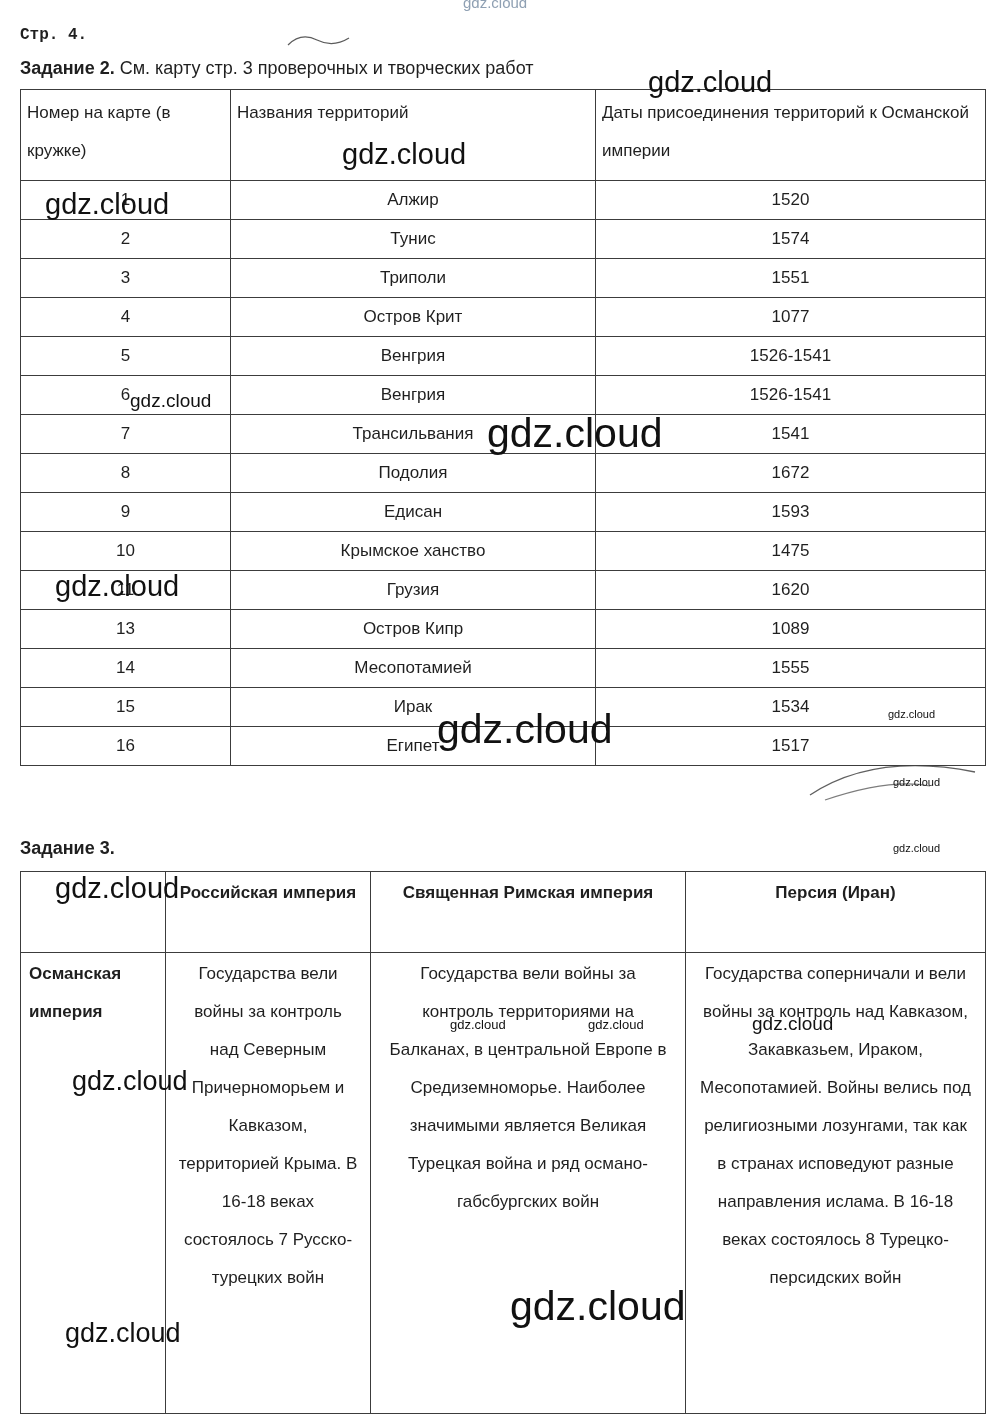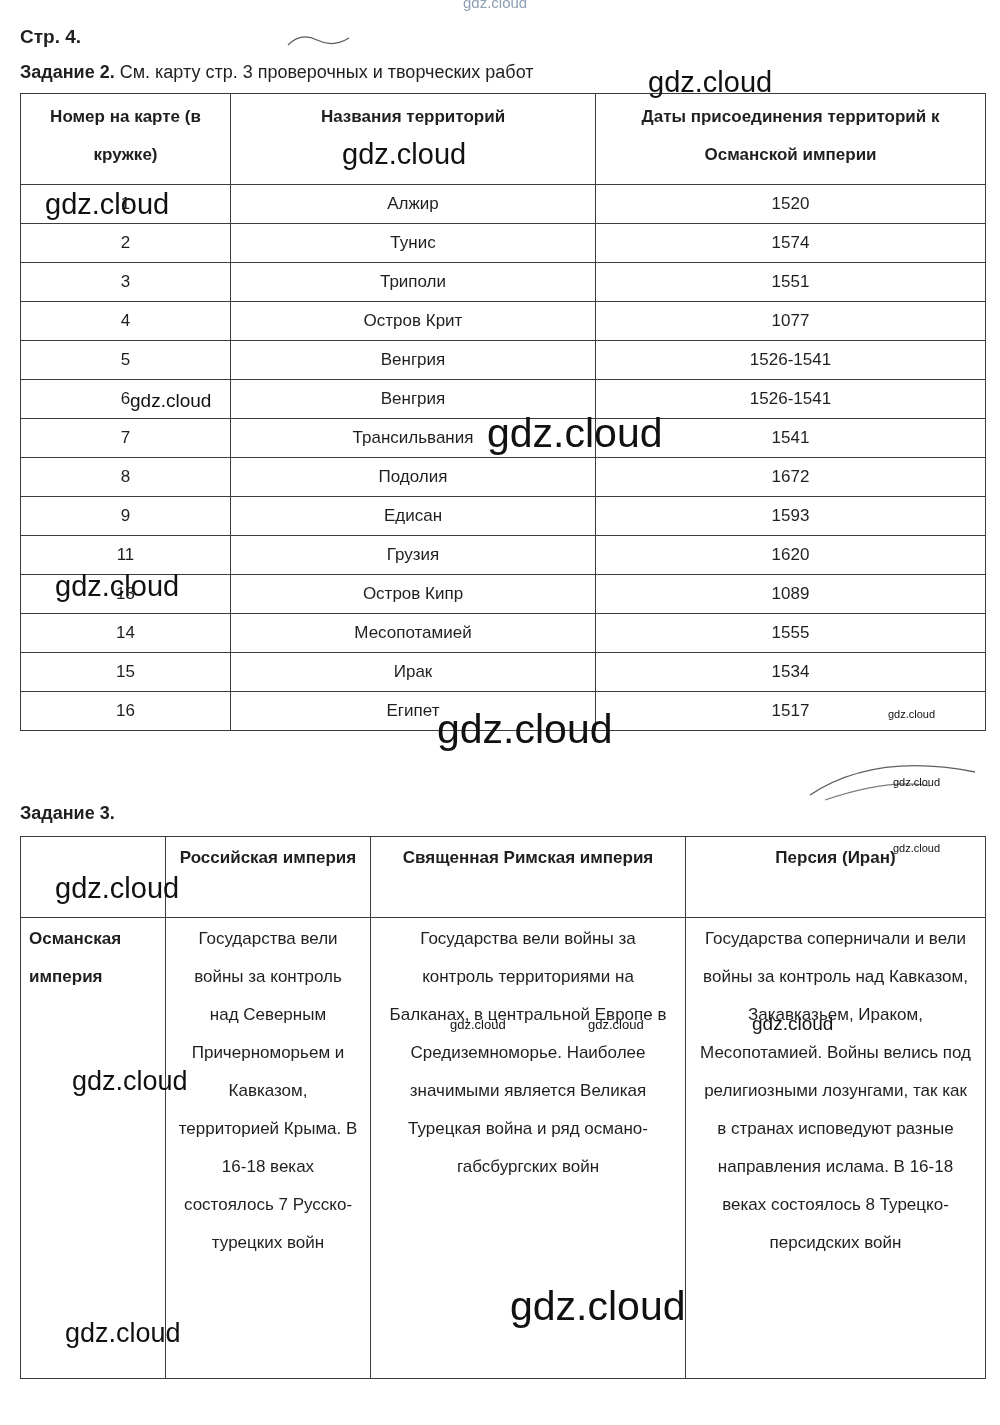--- a/index.html
+++ b/index.html
@@ -2,32 +2,32 @@
 <html><head>
 <meta charset="utf-8">
 <style>
   html,body { margin:0; padding:0; background:#ffffff; }
   .page {
     position:relative; width:1000px; height:1425px; background:#fff;
     font-family:"Liberation Sans","DejaVu Sans",sans-serif; color:#1f1f1f;
     overflow:hidden;
   }
   .content { padding:26px 15px 0 20px; }
-  .page-label { font-size:19px; font-weight:bold; }
+  .page-label { font-size:16px; font-weight:bold;font-family:Liberation Mono, monospace; }
   .task-line { margin-top:14px; font-size:18px; }
   .task-line .bold { font-weight:bold; }
   .task3 { margin-top:72px; }
 
   table { border-collapse:collapse; table-layout:fixed; width:965px; background:#fff; }
   th, td { border:1px solid #3c3c3c; }
 
   .t1 { margin-top:10px; }
   .t1 thead th {
-    height:86px; vertical-align:top; padding:4px 6px 0; font-weight:bold;
-    font-size:17px; line-height:38px; text-align:center;
+    height:86px; vertical-align:top; padding:4px 6px 0; font-weight:normal;
+    font-size:17px; line-height:38px; text-align:left;
   }
   .t1 tbody td { height:38px; padding:0 4px; text-align:center; font-size:17px; }
 
   .t2 { margin-top:12px; }
   .t2 thead th {
     height:78px; vertical-align:top; padding:2px 8px 0; font-weight:bold;
     font-size:17px; line-height:38px; text-align:center;
   }
   .t2 tbody th {
     height:458px; vertical-align:top; text-align:left; padding:2px 8px 0;
@@ -109,20 +109,25 @@
           </tr>
           <tr>
             <td>8</td>
             <td>Подолия</td>
             <td>1672</td>
           </tr>
           <tr>
             <td>9</td>
             <td>Едисан</td>
             <td>1593</td>
+          </tr>
+          <tr>
+            <td>10</td>
+            <td>Крымское ханство</td>
+            <td>1475</td>
           </tr>
           <tr>
             <td>11</td>
             <td>Грузия</td>
             <td>1620</td>
           </tr>
           <tr>
             <td>13</td>
             <td>Остров Кипр</td>
             <td>1089</td>

